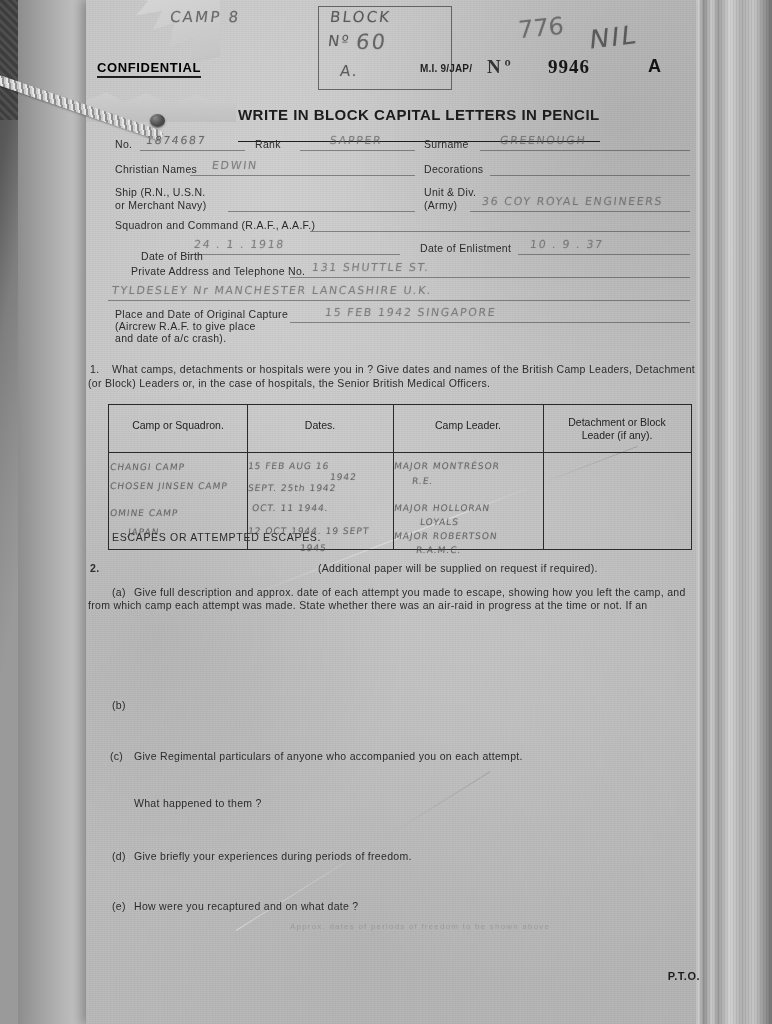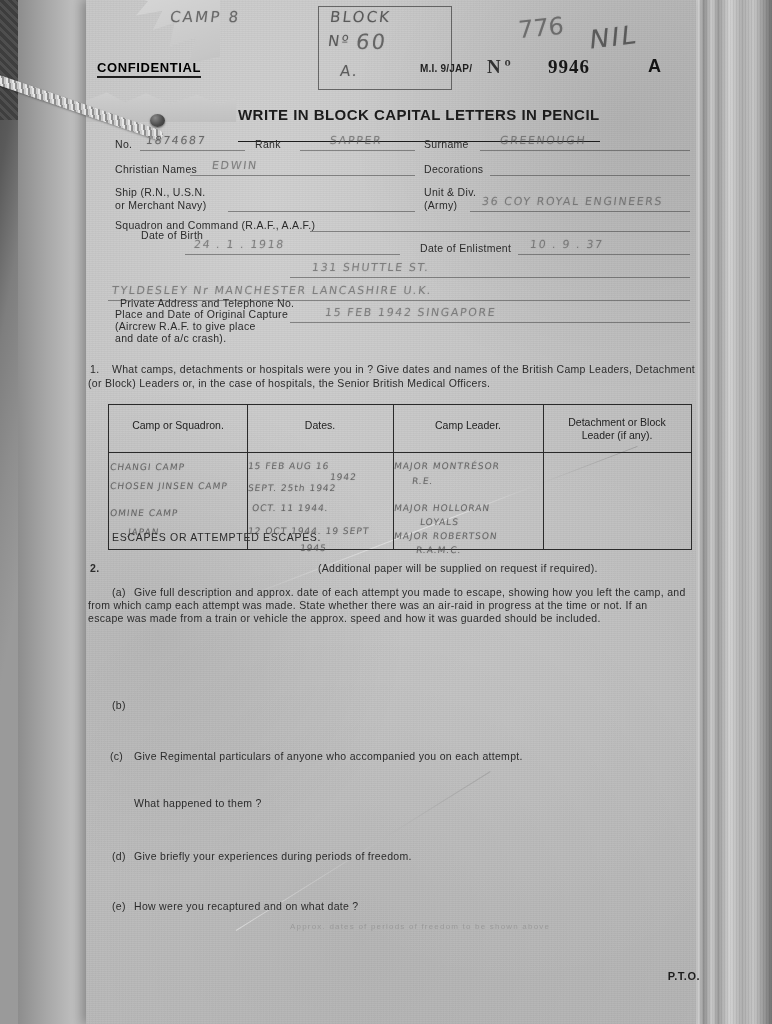--- a/index.html
+++ b/index.html
@@ -302,29 +302,29 @@
 
   <div class="t" style="left:424px; top:186px;">Unit &amp; Div.</div>
   <div class="t" style="left:424px; top:199px;">(Army)</div>
   <div class="rule" style="left:470px; top:211px; width:220px;"></div>
   <div class="hw lt" style="left:482px; top:195px;">36 COY   ROYAL ENGINEERS</div>
 
   <div class="t" style="left:115px; top:219px;">Squadron and Command (R.A.F., A.A.F.)</div>
   <div class="rule" style="left:310px; top:231px; width:380px;"></div>
   <div class="hw lt" style="left:322px; top:215px;"></div>
 
-  <div class="t" style="left:115px; top:229px;padding-left:26px;">Date of Birth</div>
+  <div class="t" style="left:115px; top:250px;padding-left:26px;">Date of Birth</div>
   <div class="rule" style="left:185px; top:254px; width:215px;"></div>
   <div class="hw lt" style="left:194px; top:238px;">24 . 1 . 1918</div>
 
   <div class="t" style="left:420px; top:242px;">Date of Enlistment</div>
   <div class="rule" style="left:518px; top:254px; width:172px;"></div>
   <div class="hw lt" style="left:530px; top:238px;">10 . 9 . 37</div>
 
-  <div class="t" style="left:120px; top:265px;margin-top:32px;">Private Address and Telephone No.</div>
+  <div class="t" style="left:131px; top:265px;">Private Address and Telephone No.</div>
   <div class="rule" style="left:290px; top:277px; width:400px;"></div>
   <div class="hw lt" style="left:312px; top:261px;">131   SHUTTLE   ST.</div>
 
   <div class="rule" style="left:108px; top:300px; width:582px;"></div>
   <div class="hw lt" style="left:112px; top:284px;">TYLDESLEY Nr MANCHESTER       LANCASHIRE       U.K.</div>
 
   <div class="t" style="left:115px; top:308px;">Place and Date of Original Capture</div>
   <div class="t" style="left:115px; top:320px;">(Aircrew R.A.F. to give place</div>
   <div class="t" style="left:115px; top:332px;">and date of a/c crash).</div>
   <div class="rule" style="left:290px; top:322px; width:400px;"></div>
@@ -368,21 +368,20 @@
 
   <div class="hw sm" style="left:548px; top:462px;"></div>
 
   <div class="t b" style="left:90px; top:562px;">2.</div>
   <div class="t" style="left:112px; top:531px; letter-spacing:.7px;">ESCAPES OR ATTEMPTED ESCAPES.</div>
   <div class="t" style="left:318px; top:562px;">(Additional paper will be supplied on request if required).</div>
 
   <div class="t" style="left:112px; top:586px;">(a)</div>
   <div class="t" style="left:134px; top:586px;">Give full description and approx. date of each attempt you made to escape, showing how you left the camp, and</div>
   <div class="t" style="left:88px; top:599px;">from which camp each attempt was made.   State whether there was an air-raid in progress at the time or not.   If an</div>
-  <div class="t" style="left:88px; top:612px;">escape was made from a train or vehicle the approx. speed and how it was guarded should be included.</div>
 
   <div class="t" style="left:112px; top:699px;">(b)</div>
 
   <div class="t" style="left:110px; top:750px;">(c)</div>
   <div class="t" style="left:134px; top:750px;">Give Regimental particulars of anyone who accompanied you on each attempt.</div>
 
   <div class="t" style="left:134px; top:797px;">What happened to them ?</div>
 
   <div class="t" style="left:112px; top:850px;">(d)</div>
   <div class="t" style="left:134px; top:850px;">Give briefly your experiences during periods of freedom.</div>

